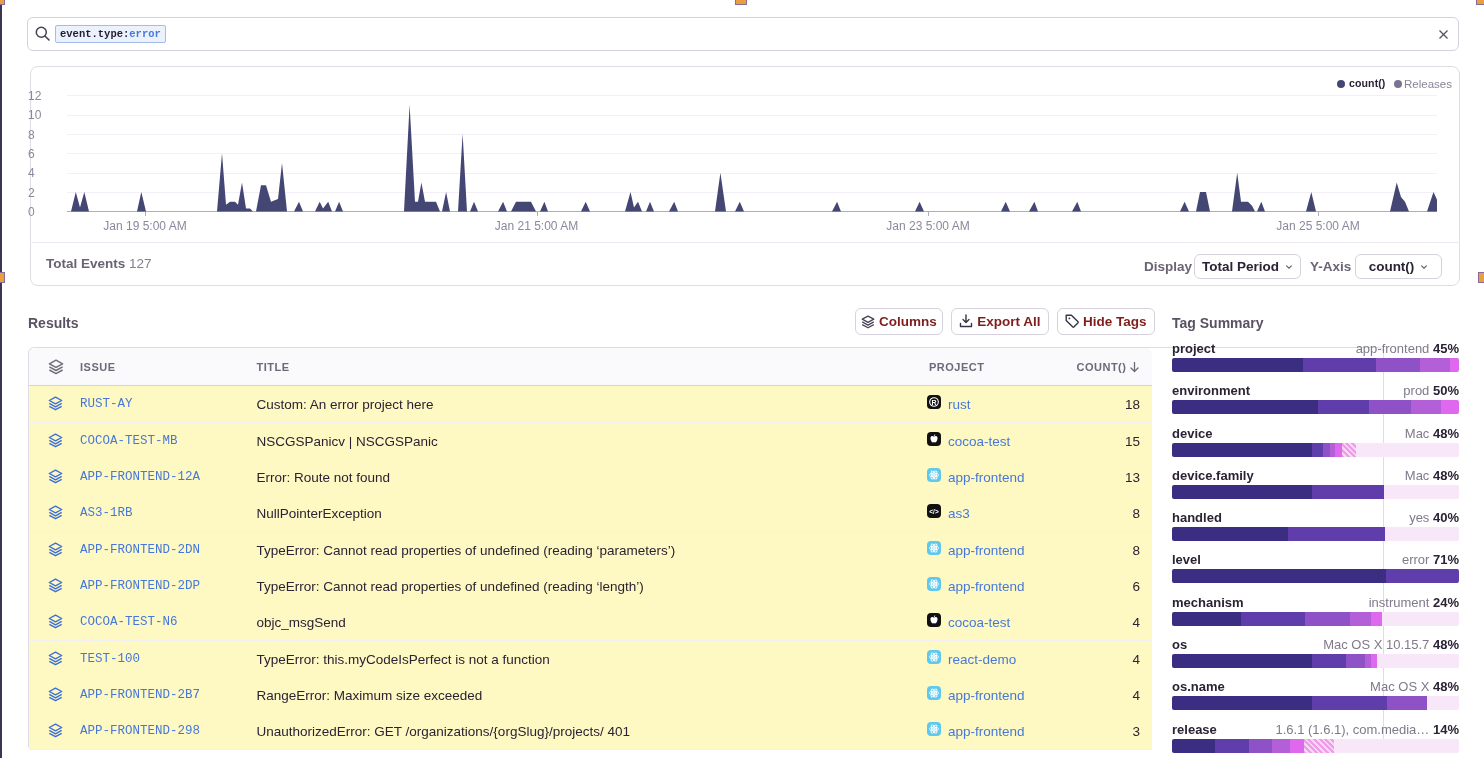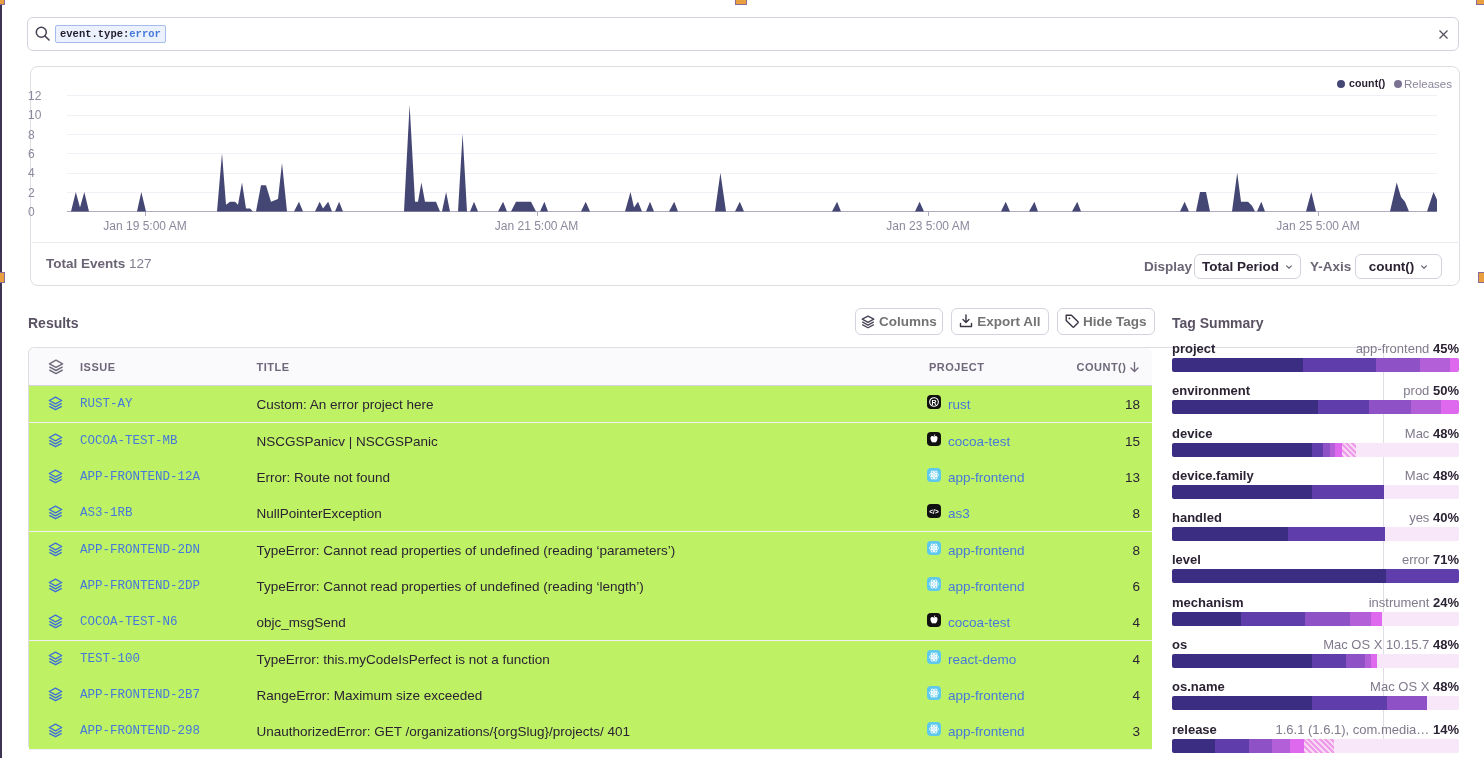--- a/index.html
+++ b/index.html
@@ -20,26 +20,26 @@
 .tick{position:absolute;top:212px;width:1px;height:4px;background:#b1aac1}
 .xlab{position:absolute;top:219px;width:160px;margin-left:-80px;text-align:center;font-size:12px;color:#8d879c}
 .pfoot{left:30px;top:242px;width:1430px;height:44px;border-top:1px solid #eceaf0}
 .te{position:absolute;left:16px;top:13px;font-size:13.5px;color:#6a6374;font-weight:bold}
 .tev{position:absolute;left:99px;top:13px;font-size:13.5px;color:#837d90}
 .dlab{font-size:13.5px;color:#6a6374;font-weight:bold;position:absolute;top:13px}
 .dbtn{position:absolute;height:25px;border:1px solid #d6d1dc;border-radius:6px;background:#fff;font-size:13.5px;font-weight:bold;color:#2b2233;line-height:23px;text-align:center}
 .chev{display:inline-block;width:8px;height:8px;margin-left:6px}
 
 .rlabel{left:28px;top:315px;font-size:14px;font-weight:bold;color:#5a5263}
-.rbtn{position:absolute;top:308px;height:27px;border:1px solid #d6d1dc;border-radius:6px;background:#fff;font-size:13.5px;font-weight:bold;color:#737373;line-height:25px}
+.rbtn{position:absolute;top:308px;height:27px;border:1px solid #d6d1dc;border-radius:6px;background:#fff;font-size:13.5px;font-weight:bold;color:#7f1d1d;line-height:25px}
 
 .table{left:28px;top:347px;width:1356px;height:400px;border:1px solid #e0dce4;border-radius:6px 6px 0 0;background:#fff;border-bottom:none}
 .thead{position:absolute;left:0;top:0;width:1123px;height:38px;background:#faf9fb;border-bottom:1px solid #d6d1dc;border-radius:6px 6px 0 0}
 .th{position:absolute;top:13px;font-size:11px;font-weight:bold;color:#6f687b;letter-spacing:0.5px}
-.row{position:absolute;left:0;width:1123px;height:37px;border-bottom:1px solid #f2f0f4;background:#bef264}
+.row{position:absolute;left:0;width:1123px;height:37px;border-bottom:1px solid #f2f0f4;background:#fef9c3}
 .iid{position:absolute;left:51px;top:11px;font-family:"Liberation Mono",monospace;font-size:12.5px;color:#4678db}
 .ttl{position:absolute;left:227.5px;top:11px;font-size:13.5px;color:#2b2233}
 .pname{position:absolute;left:919px;top:11px;font-size:13.5px;color:#4678db}
 .cnt{position:absolute;right:12px;top:11px;font-size:13.5px;color:#2b2233;text-align:right}
 .pav{position:absolute;left:898px;top:9px;width:14px;height:14px;border-radius:4px}
 .stk{position:absolute;left:19px;top:10px}
 
 .tagtitle{left:1172px;top:315px;font-size:14px;font-weight:bold;color:#5a5263}
 .tlabel{position:absolute;font-size:13px;font-weight:bold;color:#2b2233}
 .tval{position:absolute;font-size:13px;color:#80798b;text-align:left}

